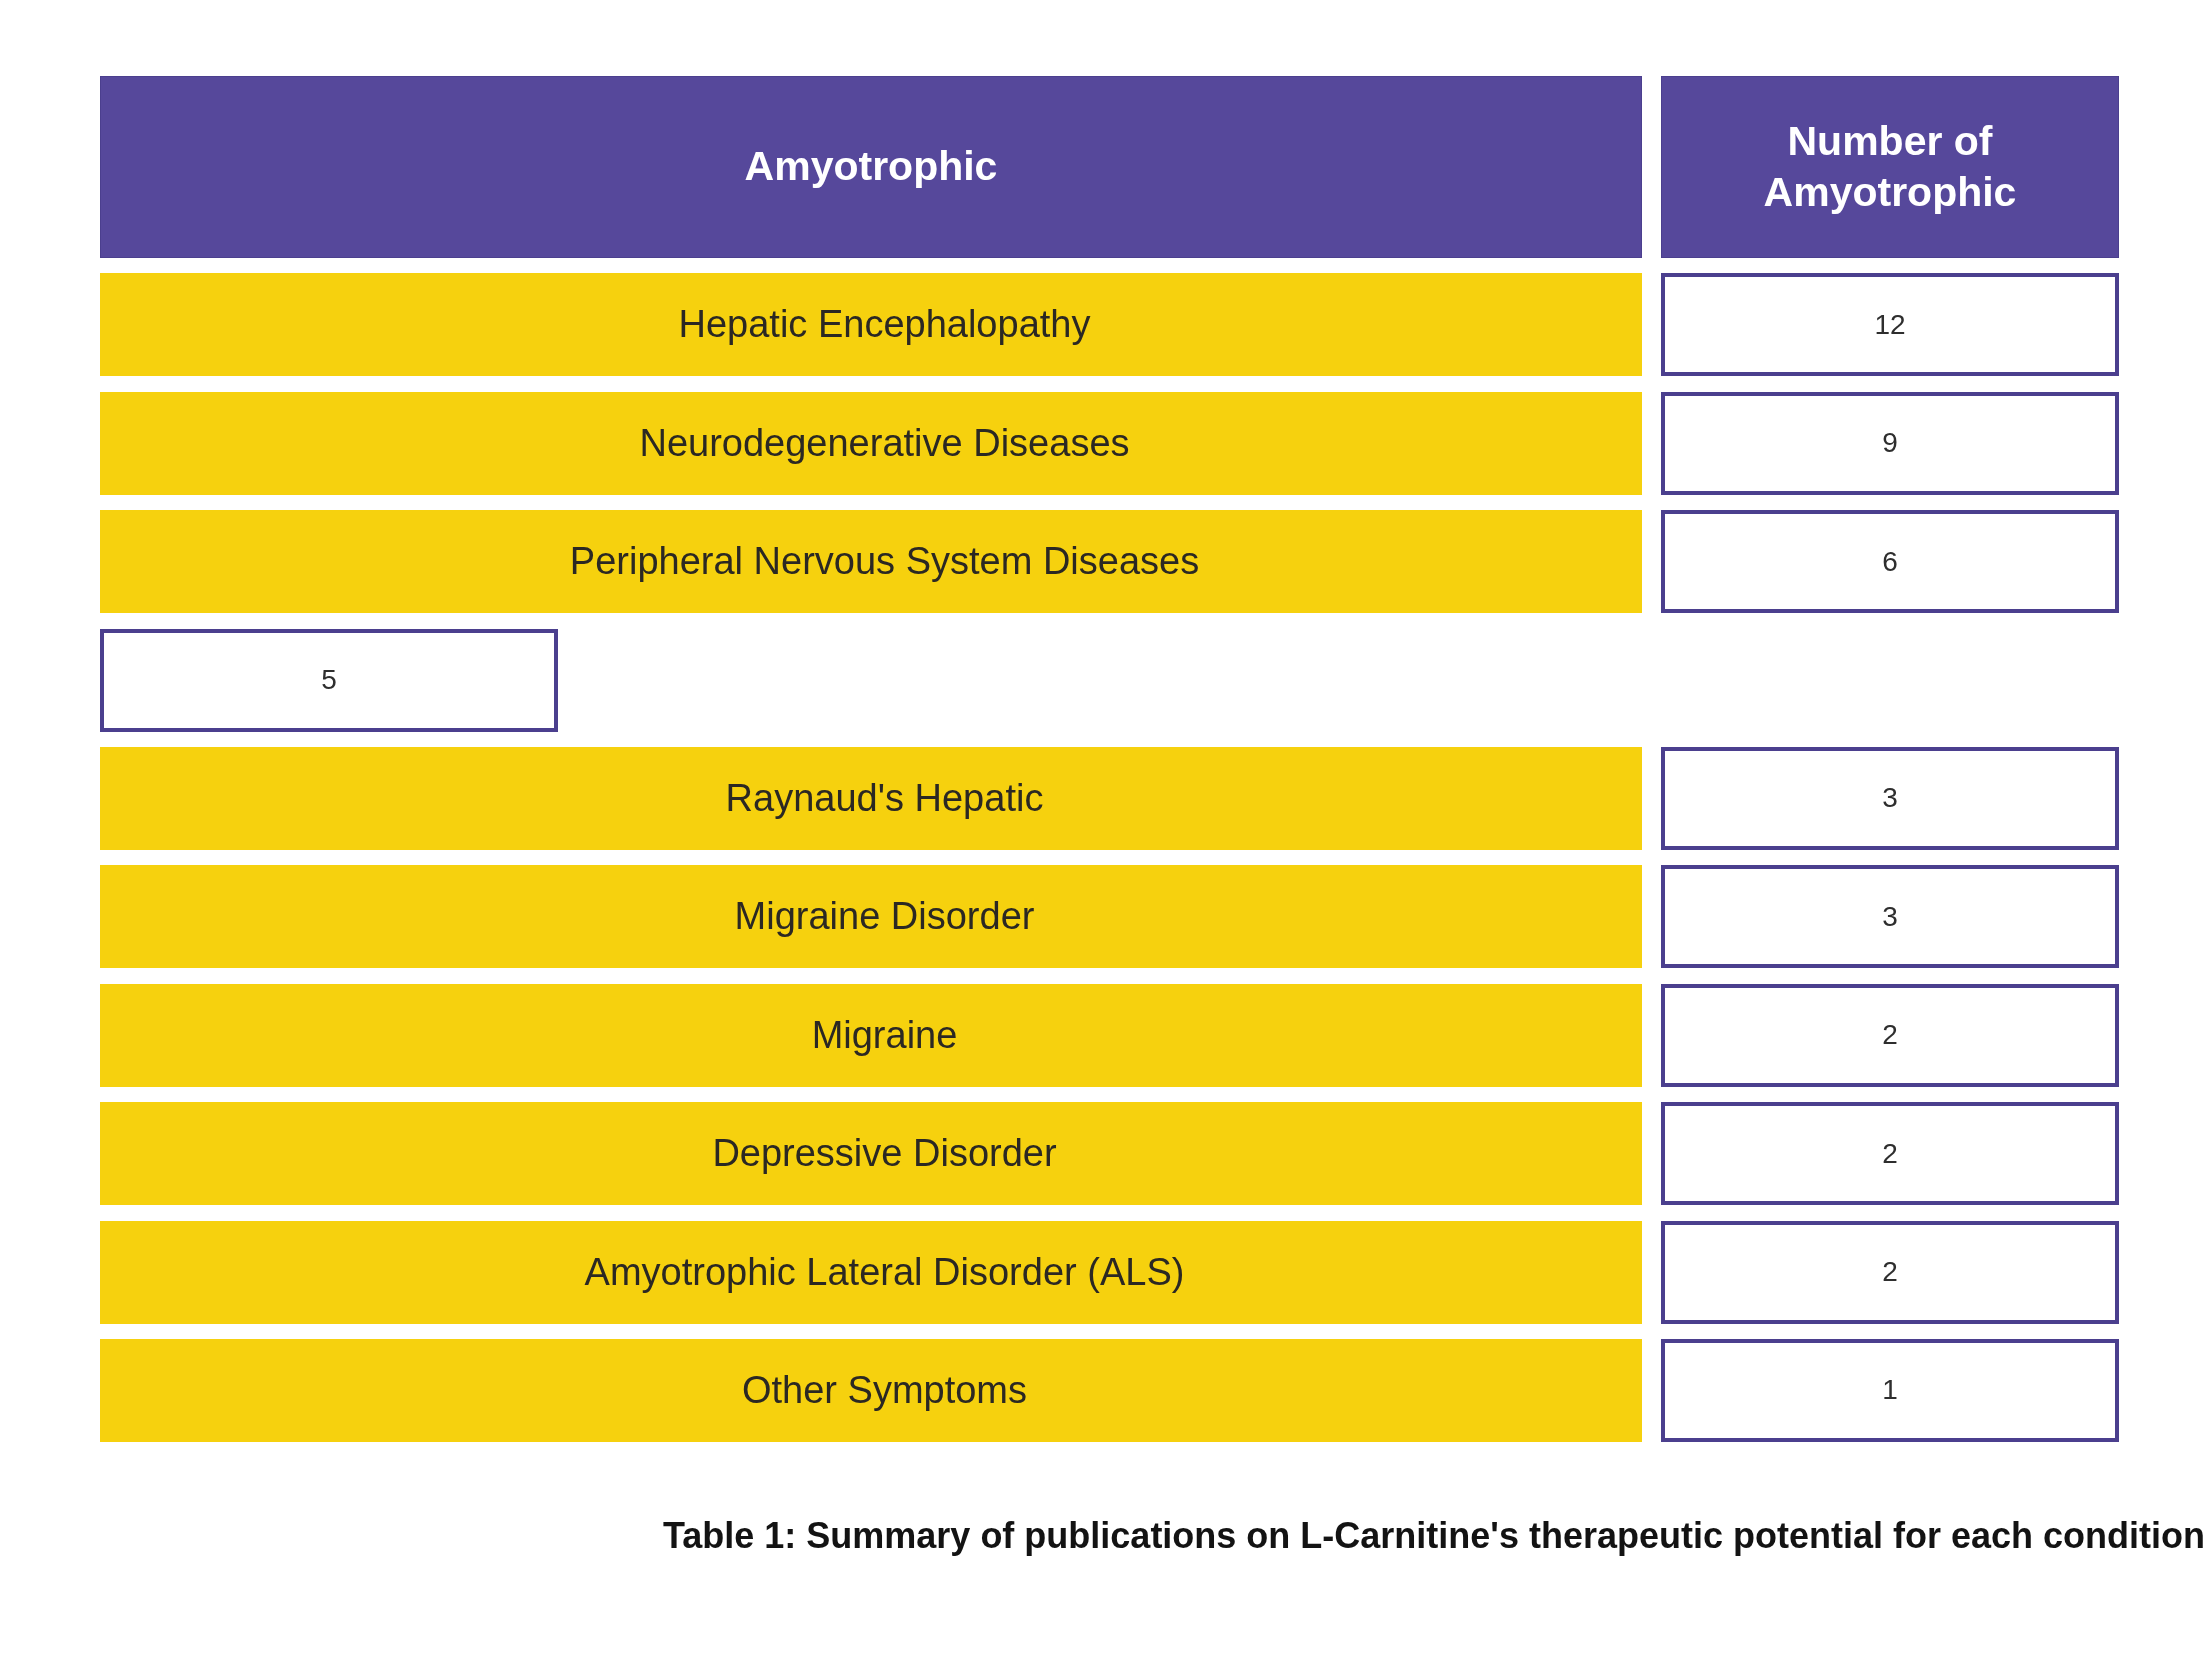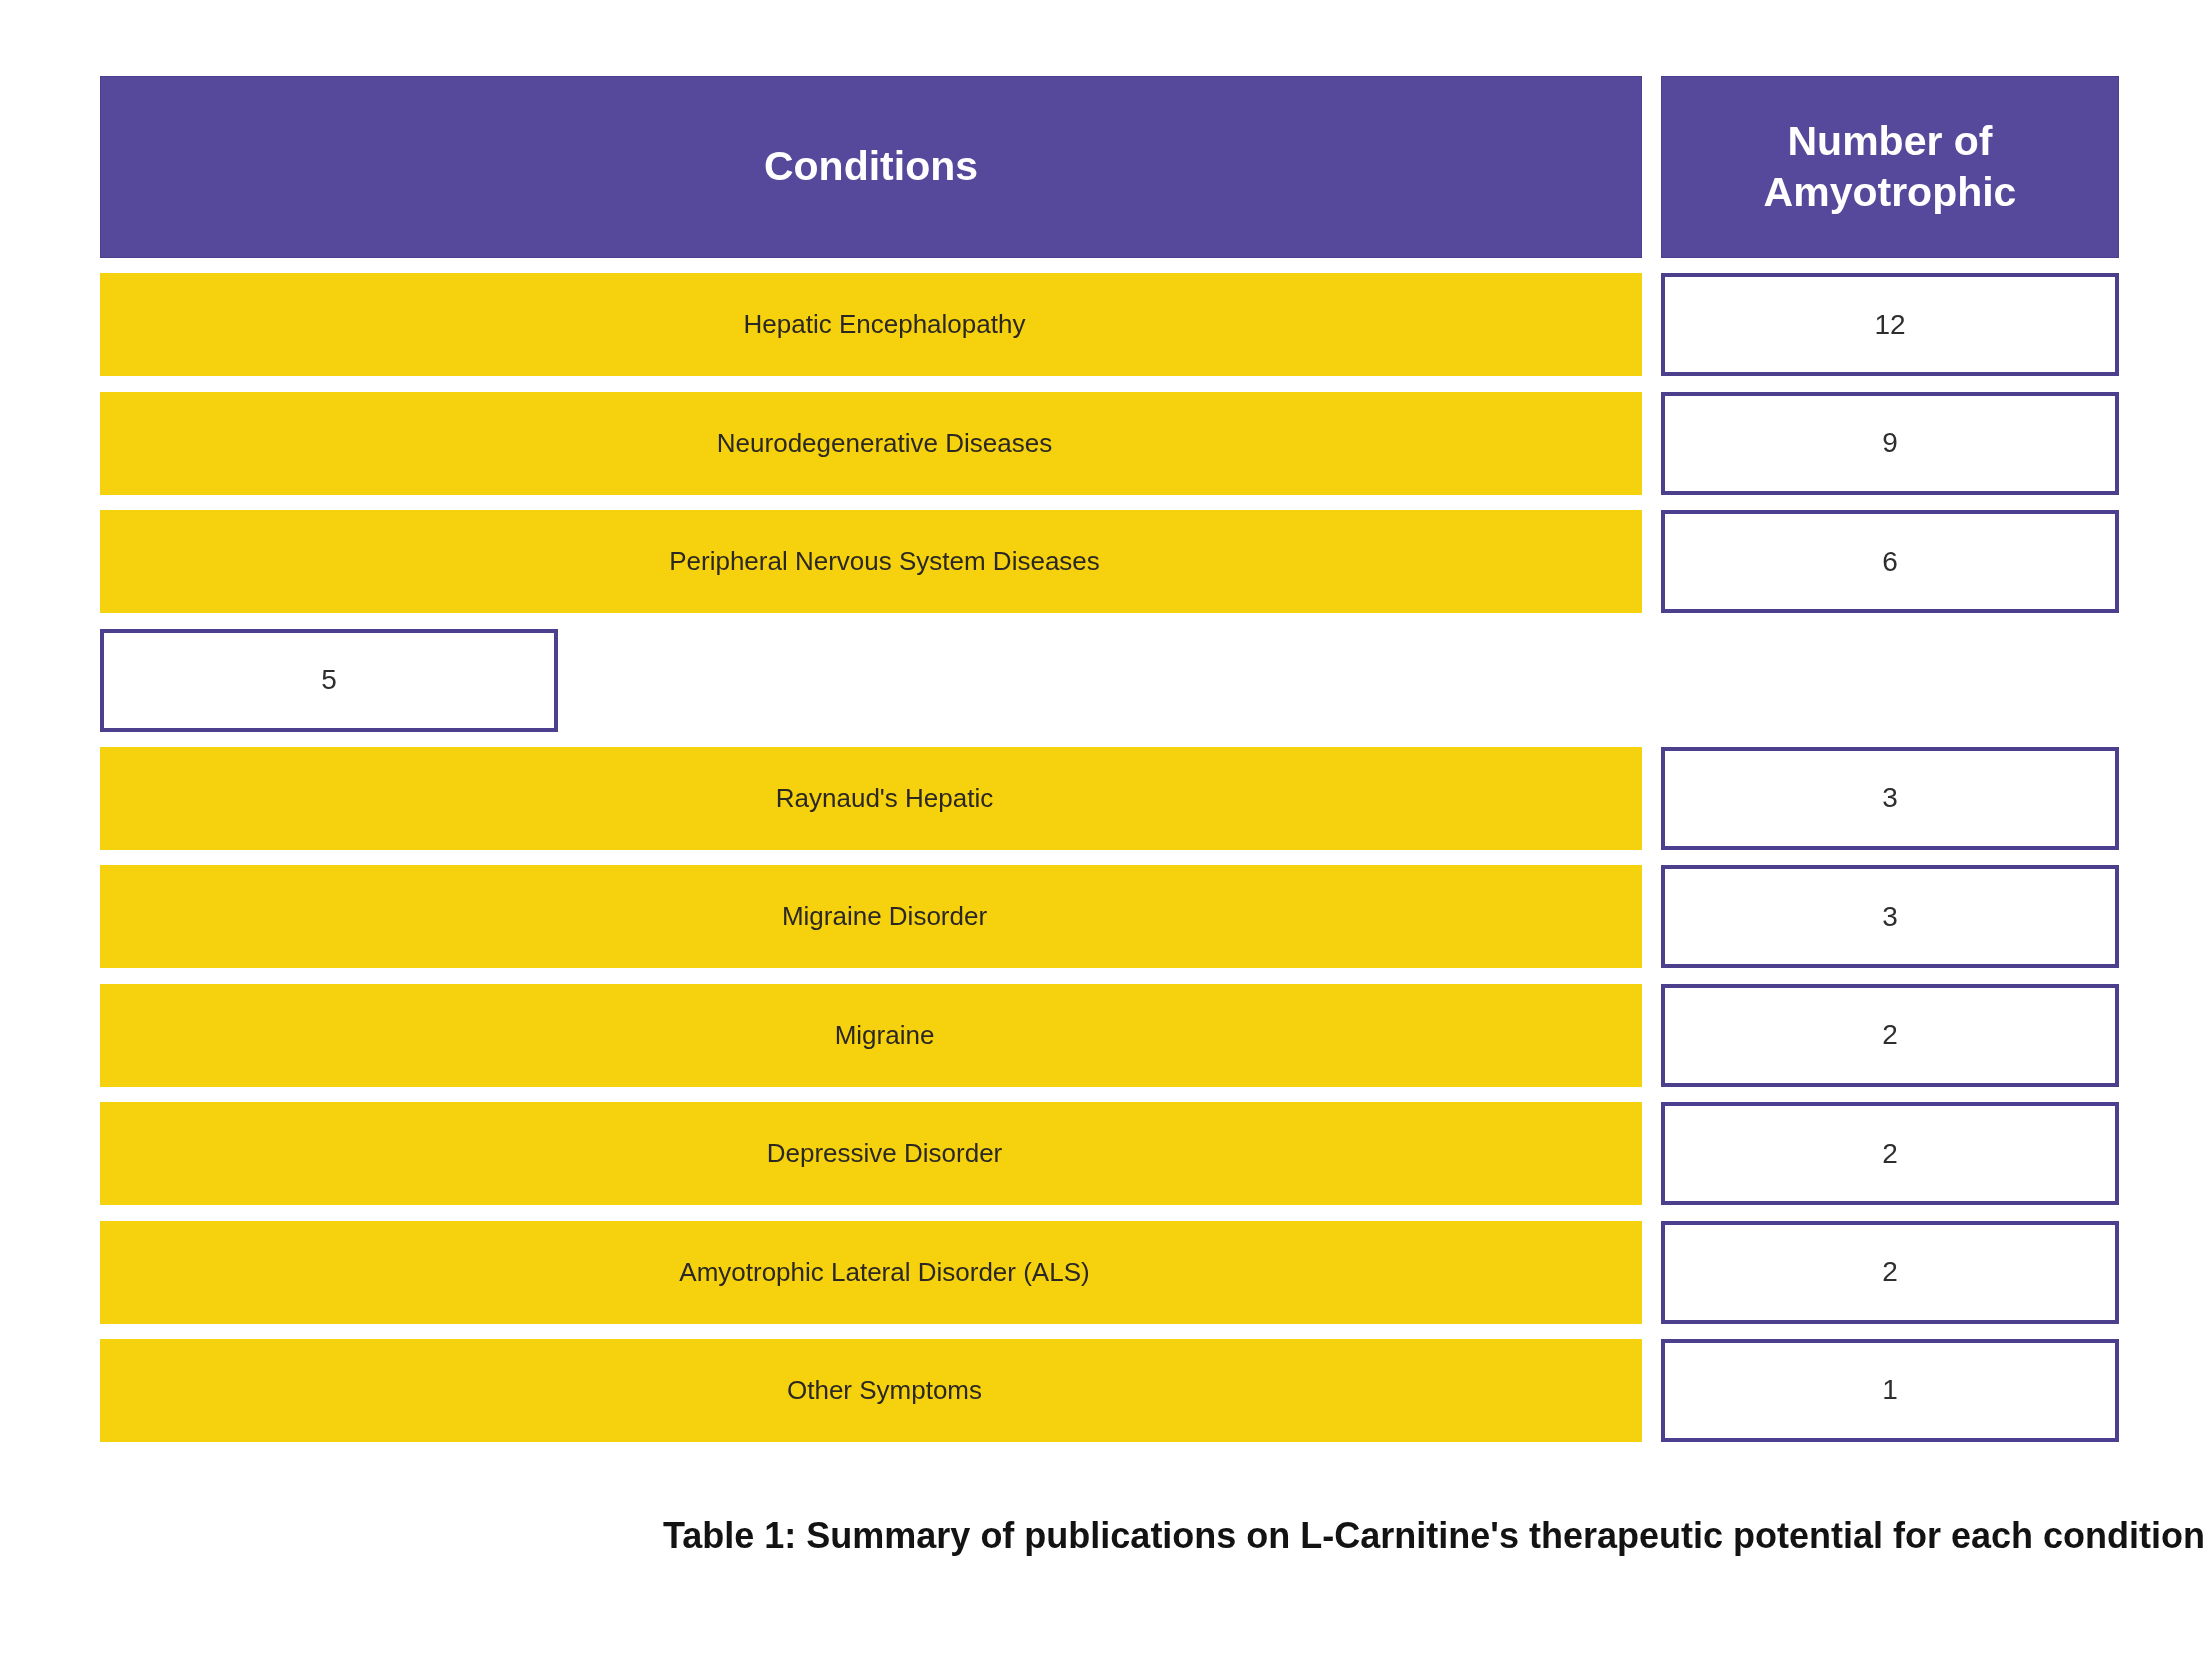--- a/index.html
+++ b/index.html
@@ -45,21 +45,21 @@
     color:#FFFFFF;
     font-weight:bold;
     font-size:41px;
     line-height:1.25;
     padding:0 51px;
   }
   .data-row .cell-left{
     height:103px;
     background:var(--yellow);
     color:var(--row-text);
-    font-size:26px;
+    font-size:38px;
     padding-left:27px;
   }
   .data-row .cell-right{
     height:103px;
     background:#FFFFFF;
     border:4.3px solid var(--purple-dark);
     color:var(--num-text);
     font-size:28px;
   }
   .caption{
@@ -71,21 +71,21 @@
     font-size:36px;
     color:var(--caption-text);
   }
 </style>
 </head>
 <body>
 
 <div class="table-wrap">
 
   <div class="t-row header-row">
-    <div class="cell cell-left">Conditions</div>
+    <div class="cell cell-left">Amyotrophic</div>
     <div class="cell cell-right">Number of Amyotrophic</div>
   </div>
 
   <div class="t-row data-row">
     <div class="cell cell-left">Hepatic Encephalopathy</div>
     <div class="cell cell-right">12</div>
   </div>
 
   <div class="t-row data-row">
     <div class="cell cell-left">Neurodegenerative Diseases</div>

